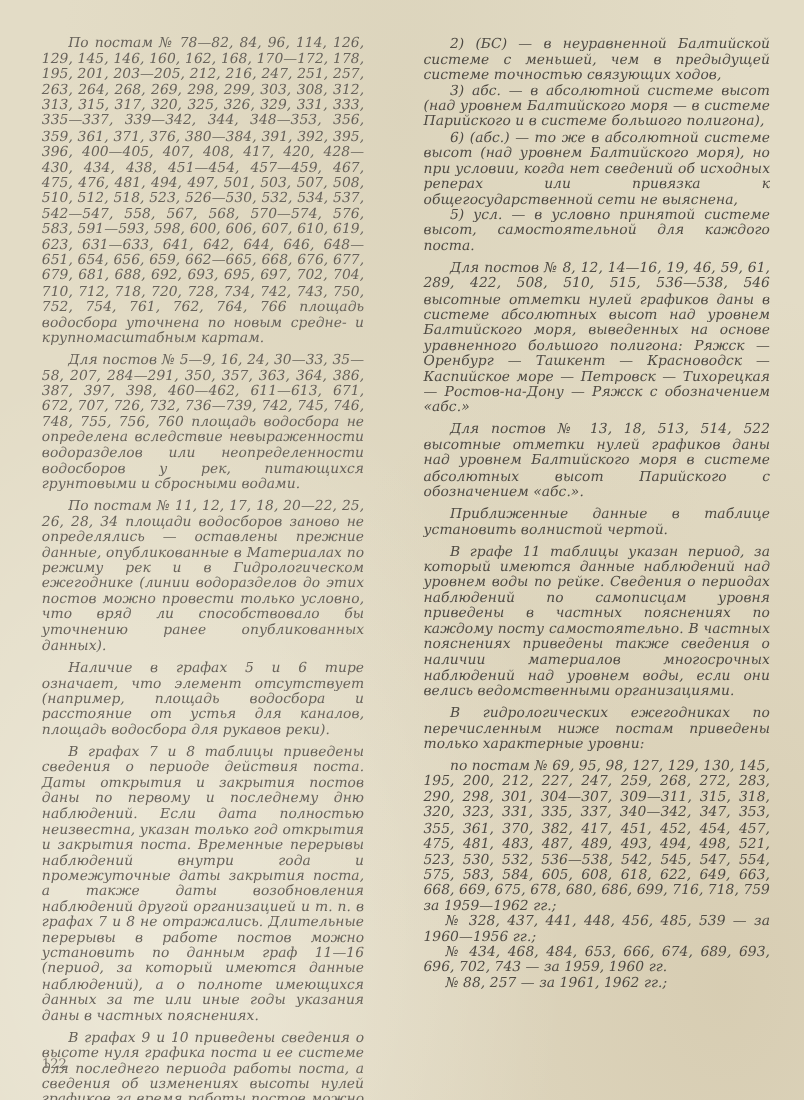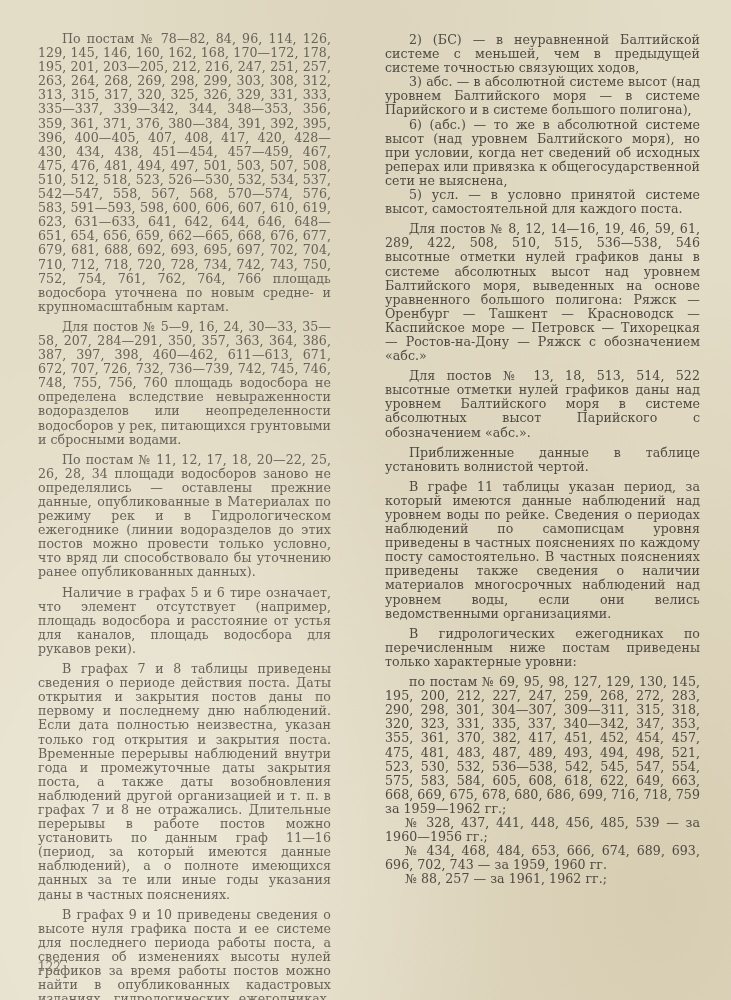--- a/index.html
+++ b/index.html
@@ -18,21 +18,21 @@
   .col {
     position: absolute;
     font-size: 12.6px;
     line-height: 14.1px;
     text-align: justify;
     hyphens: manual;
     letter-spacing: 0.05px;
   }
   .col-left { left: 38px; top: 32px; width: 293px; color: #67625a; }
   .col-right { left: 385px; top: 33px; width: 315px; color: #4e4a43; }
-  .col p { margin: 0 0 6px 0; text-indent: 24px; }
+  .col p { margin: 0 0 6px 0; text-indent: 24px; font-style: italic; }
   .col p.tight { margin-bottom: 0; }
   .col p.list-line { margin: 0; text-indent: 20px; }
   .page-number {
     position: absolute; left: 38px; top: 960px;
     font-size: 12px; color: #7a756b; text-align: center;
   }
 </style>
 </head>
 <body>
 

